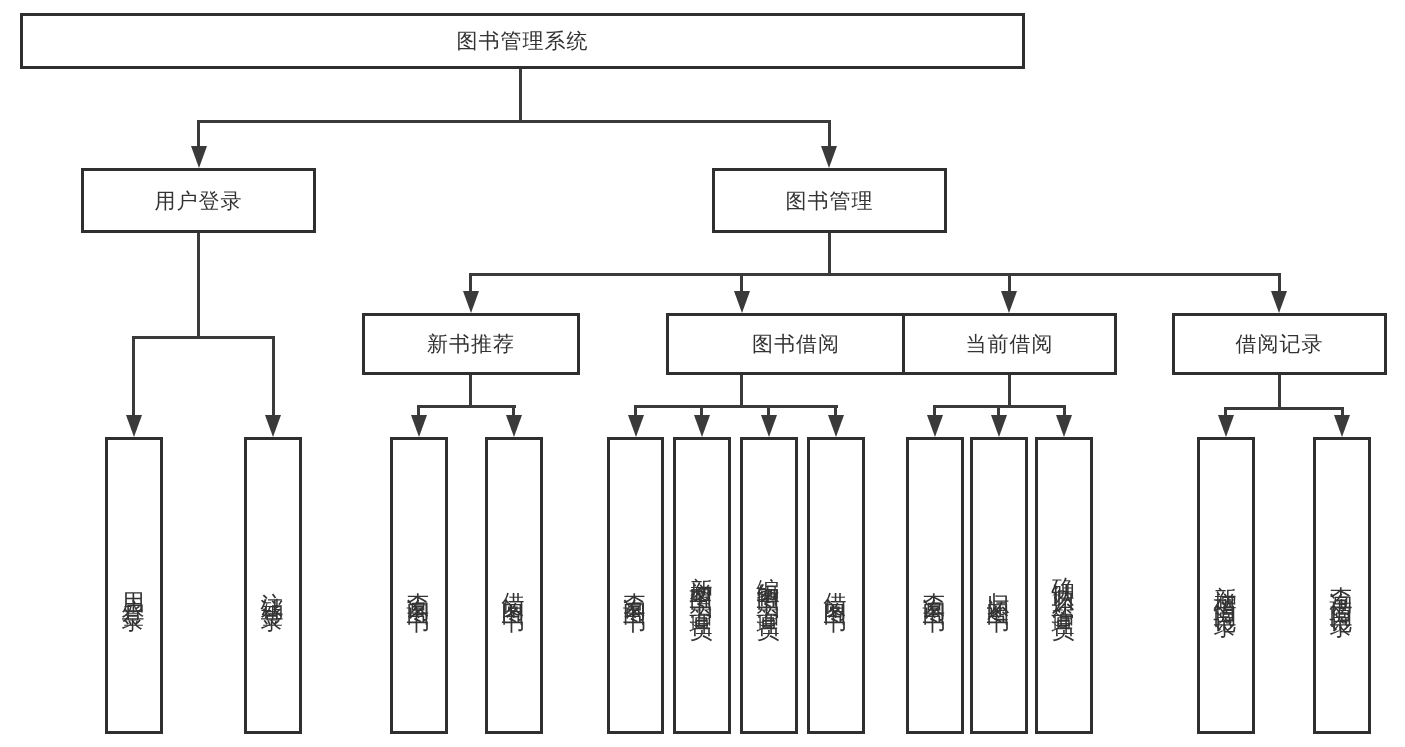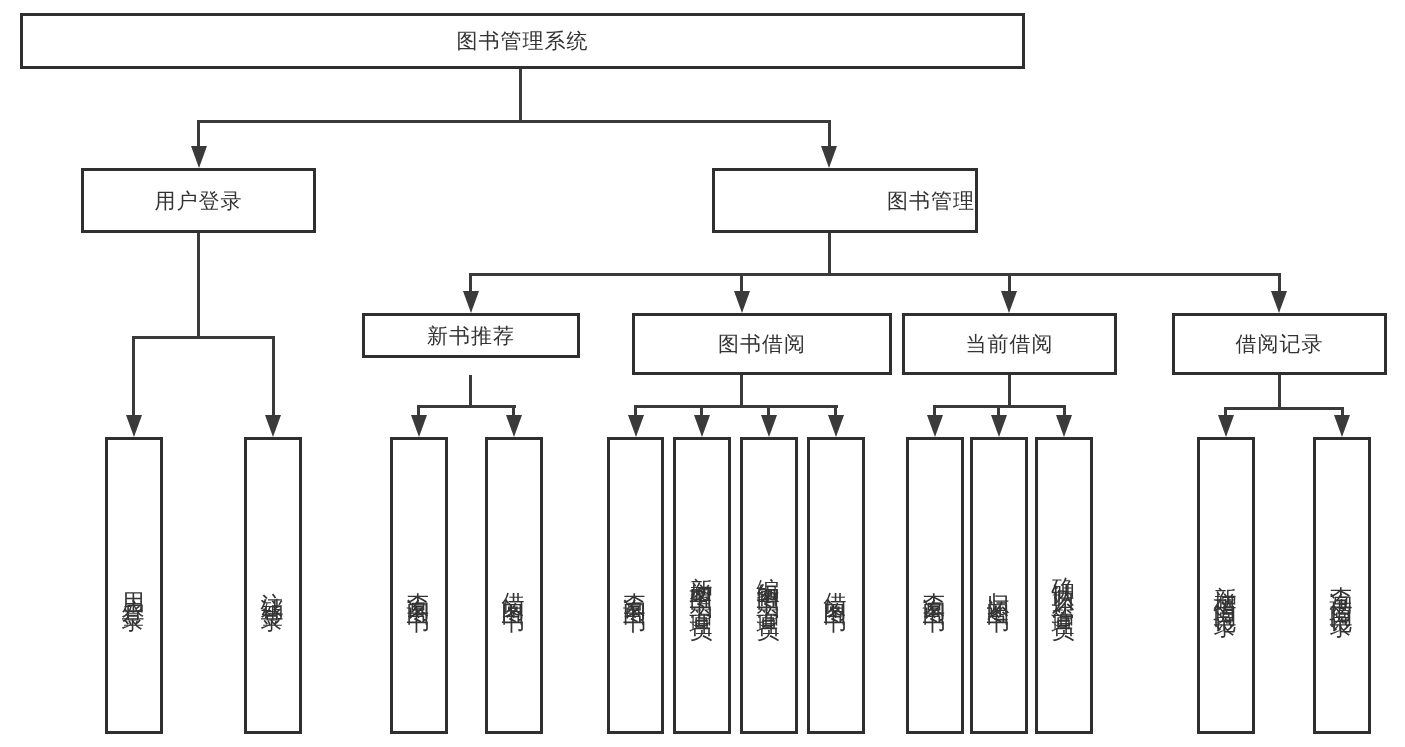--- a/index.html
+++ b/index.html
@@ -78,21 +78,21 @@
   <div class="ln" style="left:519px; top:69px; width:3px; height:52px;"></div>
   <div class="ln" style="left:197px; top:120px; width:634px; height:3px;"></div>
   <div class="ln" style="left:197px; top:120px; width:3px; height:28px;"></div>
   <div class="ah" style="left:191px; top:146px;"></div>
   <div class="ln" style="left:828px; top:120px; width:3px; height:28px;"></div>
   <div class="ah" style="left:821px; top:146px;"></div>
 
   <div class="hbox" style="left:81px; top:168px; width:235px; height:65px;">
     <span>用户登录</span>
   </div>
-  <div class="hbox" style="left:712px; top:168px; width:266px; height:65px;justify-content:flex-end;">
+  <div class="hbox" style="left:712px; top:168px; width:235px; height:65px;">
     <span>图书管理</span>
   </div>
 
   <div class="ln" style="left:197px; top:233px; width:3px; height:106px;"></div>
   <div class="ln" style="left:132px; top:336px; width:143px; height:3px;"></div>
   <div class="ln" style="left:132px; top:336px; width:3px; height:81px;"></div>
   <div class="ah" style="left:126px; top:415px;"></div>
   <div class="ln" style="left:272px; top:336px; width:3px; height:81px;"></div>
   <div class="ah" style="left:265px; top:415px;"></div>
 
@@ -100,24 +100,24 @@
   <div class="ln" style="left:469px; top:273px; width:812px; height:3px;"></div>
   <div class="ln" style="left:469px; top:273px; width:3px; height:20px;"></div>
   <div class="ah" style="left:463px; top:291px;"></div>
   <div class="ln" style="left:740px; top:273px; width:3px; height:20px;"></div>
   <div class="ah" style="left:734px; top:291px;"></div>
   <div class="ln" style="left:1008px; top:273px; width:3px; height:20px;"></div>
   <div class="ah" style="left:1001px; top:291px;"></div>
   <div class="ln" style="left:1278px; top:273px; width:3px; height:20px;"></div>
   <div class="ah" style="left:1271px; top:291px;"></div>
 
-  <div class="hbox" style="left:362px; top:313px; width:218px; height:45px;">
+  <div class="hbox" style="left:362px; top:313px; width:218px; height:62px;">
     <span>新书推荐</span>
   </div>
-  <div class="hbox" style="left:632px; top:313px; width:260px; height:62px;">
+  <div class="hbox" style="left:666px; top:313px; width:260px; height:62px;">
     <span>图书借阅</span>
   </div>
   <div class="hbox" style="left:902px; top:313px; width:215px; height:62px;justify-content:center;">
     <span>当前借阅</span>
   </div>
   <div class="hbox" style="left:1172px; top:313px; width:215px; height:62px;">
     <span>借阅记录</span>
   </div>
 
   <div class="ln" style="left:469px; top:375px; width:3px; height:32px;"></div>

